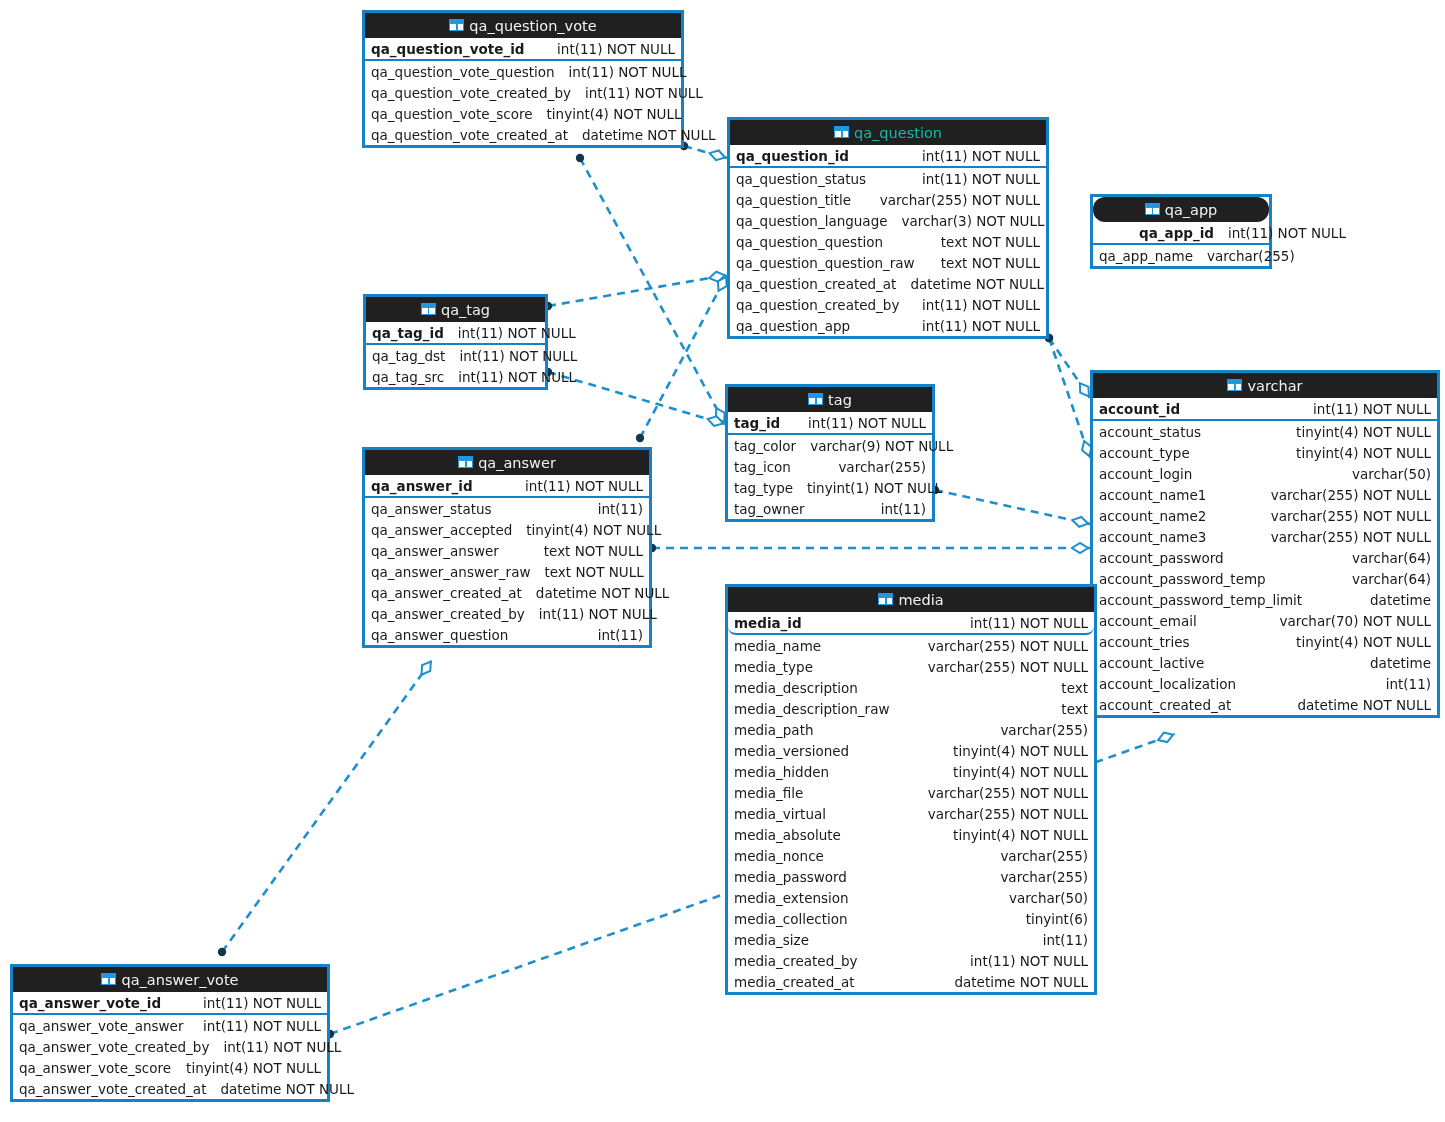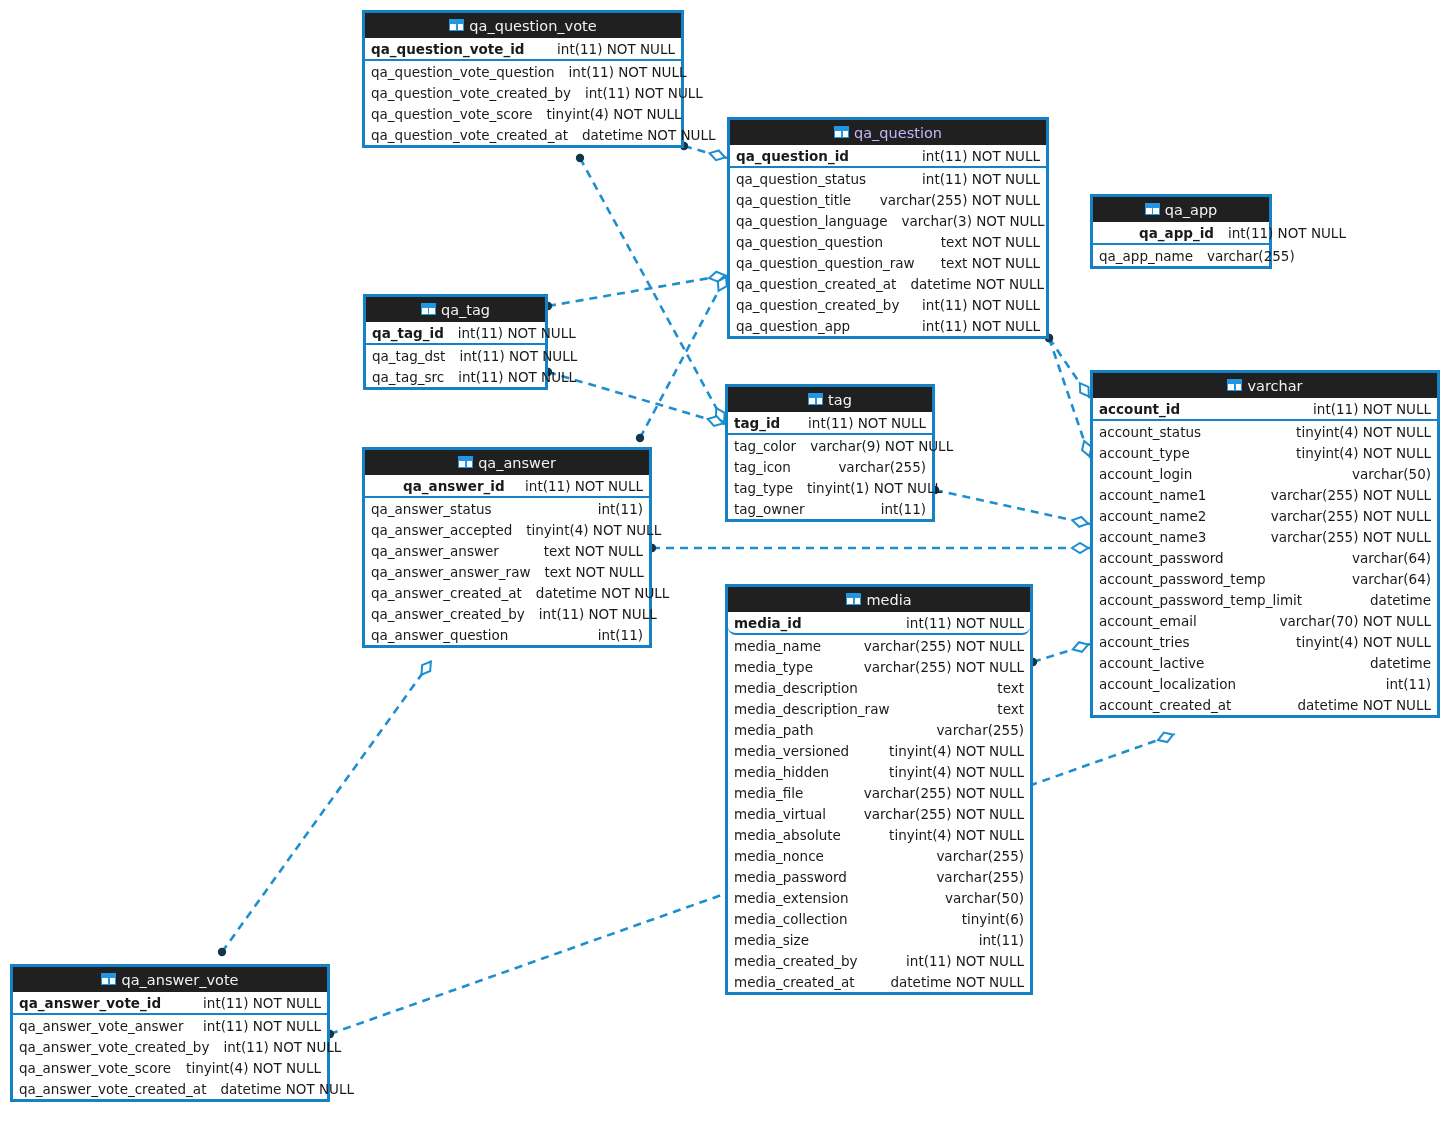--- a/index.html
+++ b/index.html
@@ -152,21 +152,21 @@
           <span class="cname">qa_question_vote_score</span>
           <span class="ctype">tinyint(4) NOT NULL</span>
         </div>
         <div class="row">
           <span class="cname">qa_question_vote_created_at</span>
           <span class="ctype">datetime NOT NULL</span>
         </div>
       </div>
     </div>
     <div class="table" style="left: 727px; top: 117px; width: 322px; border-color: rgb(21, 129, 198);">
-      <div class="thead" style="background: rgb(32, 32, 32); color: #c4b5fd;"><span class="ticon"></span><span class="tname">qa_question</span></div>
+      <div class="thead" style="background: rgb(32, 32, 32); color: #14b8a6;"><span class="ticon"></span><span class="tname">qa_question</span></div>
       <div class="pk-sec" style="border-bottom-color: rgb(21, 129, 198);">
         <div class="row pk">
           <span class="cname">qa_question_id</span>
           <span class="ctype">int(11) NOT NULL</span>
         </div>
       </div>
       <div>
         <div class="row">
           <span class="cname">qa_question_status</span>
           <span class="ctype">int(11) NOT NULL</span>
@@ -195,21 +195,21 @@
           <span class="cname">qa_question_created_by</span>
           <span class="ctype">int(11) NOT NULL</span>
         </div>
         <div class="row">
           <span class="cname">qa_question_app</span>
           <span class="ctype">int(11) NOT NULL</span>
         </div>
       </div>
     </div>
     <div class="table" style="left: 1090px; top: 194px; width: 182px; border-color: rgb(21, 129, 198);">
-      <div class="thead" style="background: rgb(32, 32, 32); color: rgb(242, 242, 242);"><span class="ticon"></span><span class="tname">qa_app</span></div>
+      <div class="thead" style="background: rgb(32, 32, 32); color: rgb(242, 242, 242); border-radius: 12px;"><span class="ticon"></span><span class="tname">qa_app</span></div>
       <div class="pk-sec" style="border-bottom-color: rgb(21, 129, 198); padding-left: 40px;">
         <div class="row pk">
           <span class="cname">qa_app_id</span>
           <span class="ctype">int(11) NOT NULL</span>
         </div>
       </div>
       <div>
         <div class="row">
           <span class="cname">qa_app_name</span>
           <span class="ctype">varchar(255)</span>
@@ -324,21 +324,21 @@
           <span class="ctype">tinyint(1) NOT NULL</span>
         </div>
         <div class="row">
           <span class="cname">tag_owner</span>
           <span class="ctype">int(11)</span>
         </div>
       </div>
     </div>
     <div class="table" style="left: 362px; top: 447px; width: 290px; border-color: rgb(21, 129, 198);">
       <div class="thead" style="background: rgb(32, 32, 32); color: rgb(242, 242, 242);"><span class="ticon"></span><span class="tname">qa_answer</span></div>
-      <div class="pk-sec" style="border-bottom-color: rgb(21, 129, 198); padding-left: 32px;">
+      <div class="pk-sec" style="border-bottom-color: rgb(21, 129, 198);">
         <div class="row pk">
           <span class="cname">qa_answer_id</span>
           <span class="ctype">int(11) NOT NULL</span>
         </div>
       </div>
       <div>
         <div class="row">
           <span class="cname">qa_answer_status</span>
           <span class="ctype">int(11)</span>
         </div>
@@ -361,21 +361,21 @@
         <div class="row">
           <span class="cname">qa_answer_created_by</span>
           <span class="ctype">int(11) NOT NULL</span>
         </div>
         <div class="row">
           <span class="cname">qa_answer_question</span>
           <span class="ctype">int(11)</span>
         </div>
       </div>
     </div>
-    <div class="table" style="left: 725px; top: 584px; width: 308px; border-color: rgb(21, 129, 198);">
+    <div class="table" style="left: 725px; top: 584px; width: 372px; border-color: rgb(21, 129, 198);">
       <div class="thead" style="background: rgb(32, 32, 32); color: rgb(242, 242, 242);"><span class="ticon"></span><span class="tname">media</span></div>
       <div class="pk-sec" style="border-bottom-color: rgb(21, 129, 198); border-radius: 8px;">
         <div class="row pk">
           <span class="cname">media_id</span>
           <span class="ctype">int(11) NOT NULL</span>
         </div>
       </div>
       <div>
         <div class="row">
           <span class="cname">media_name</span>

